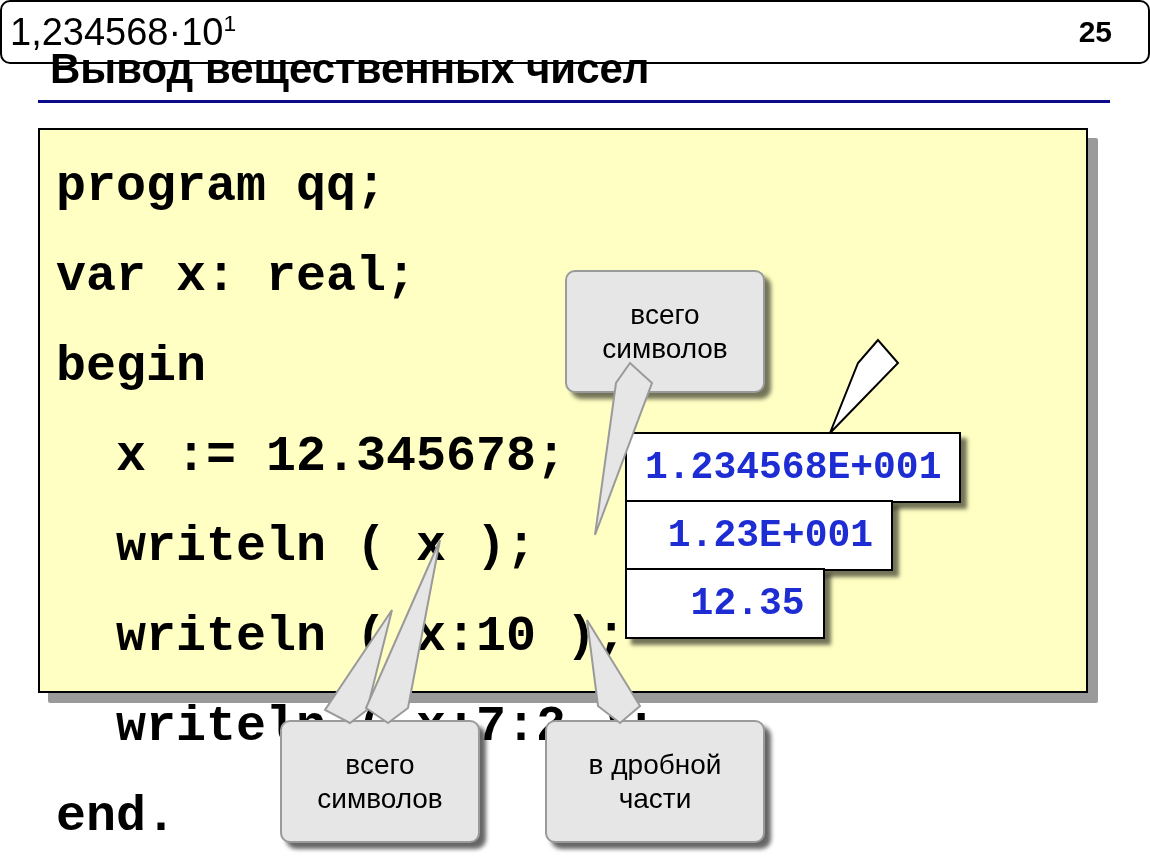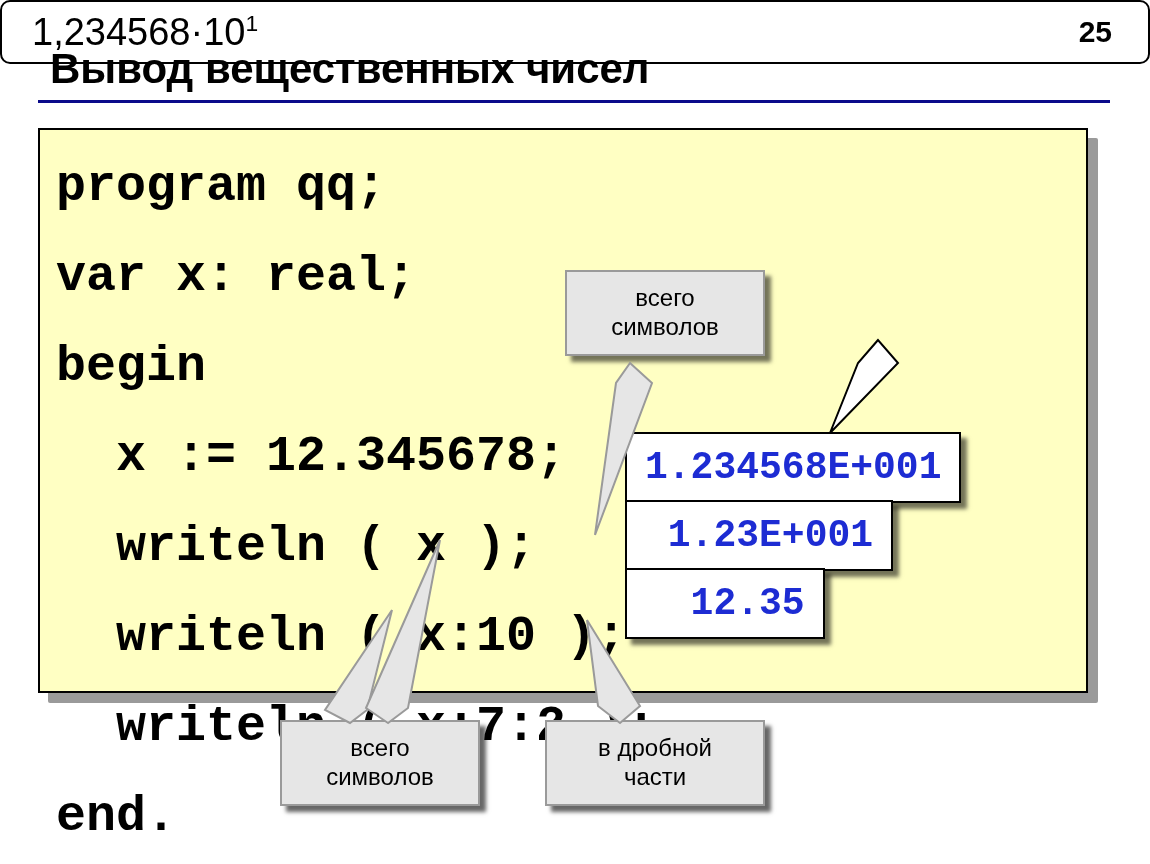--- a/index.html
+++ b/index.html
@@ -71,41 +71,41 @@
     line-height: 1.8;
     white-space: pre;
     padding: 12px 2px 0 16px;
   }
 
   
   .callout {
     position: absolute;
     background: #e6e6e6;
     border: 2px solid #9a9a9a;
-    border-radius: 0;
+    border-radius: 10px;
     box-shadow: 6px 6px 4px rgba(0,0,0,0.55);
-    font-size: 24px;
+    font-size: 28px;
     color: #000;
     text-align: center;
-    padding: 12px 18px;
+    padding: 26px 18px;
     line-height: 1.2;
   }
 
   .callout-totalchars-top {
     top: 270px;
     left: 565px;
     width: 160px;
   }
   .callout-result-top {
     top: 278px;
     left: 808px;
     background: #fff;
     border: 2px solid #000;
     font-size: 38px;
-    padding: 8px 30px;
+    padding: 8px 8px;
     border-radius: 10px;
   }
   .callout-result-top sup {
     font-size: 0.6em;
     vertical-align: super;
   }
 
   
   .outbox {
     position: absolute;

